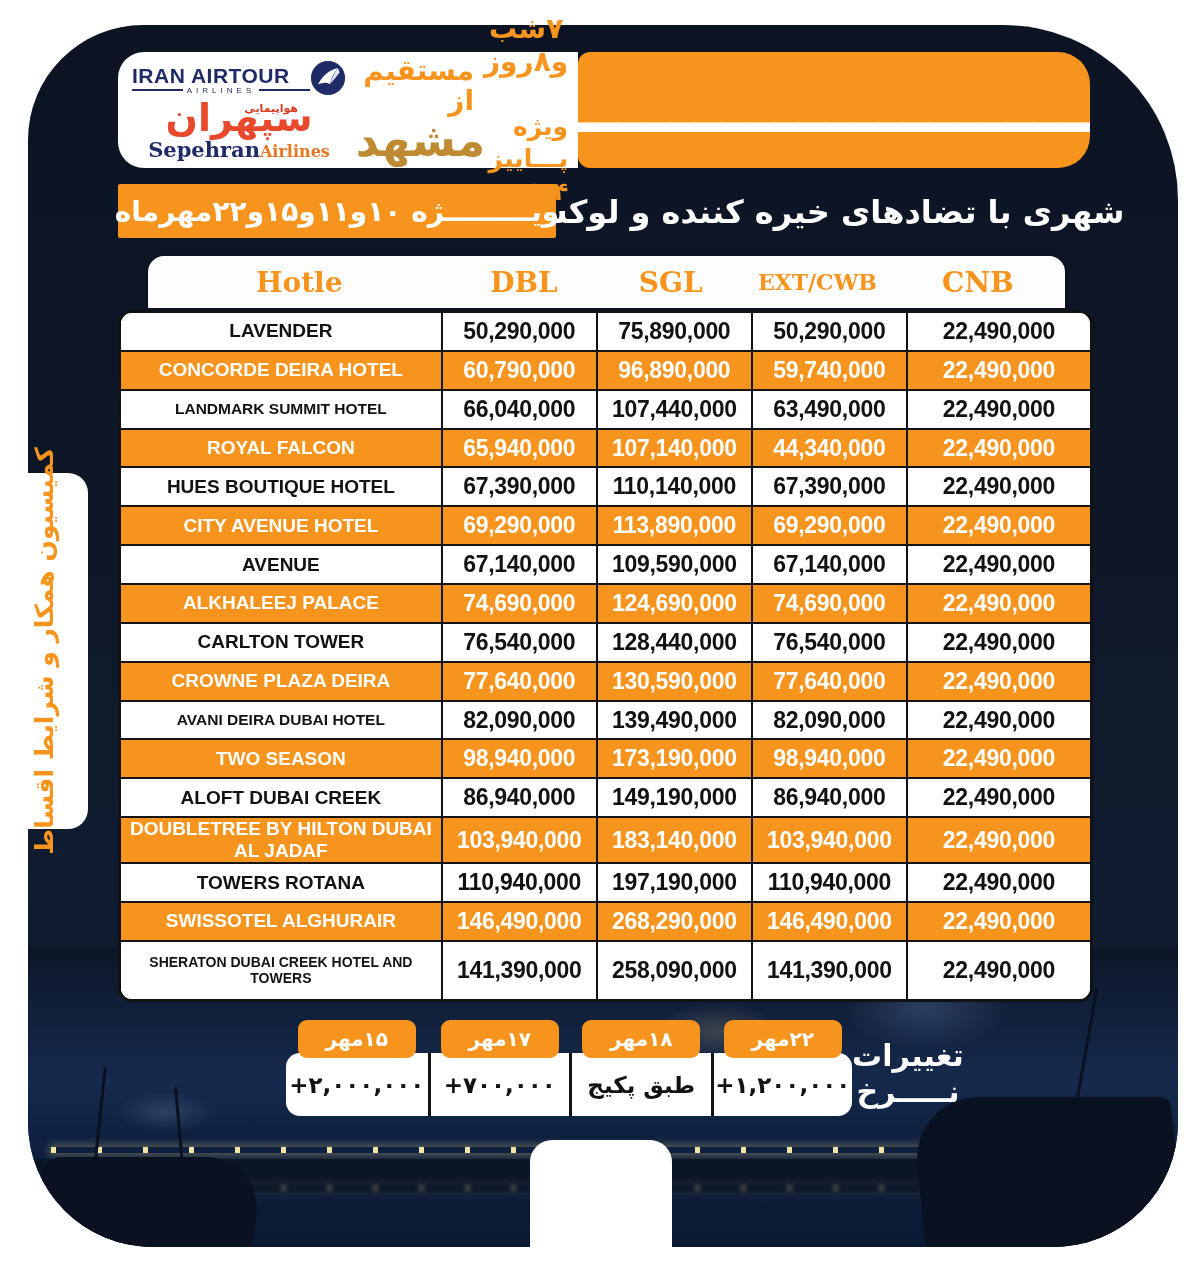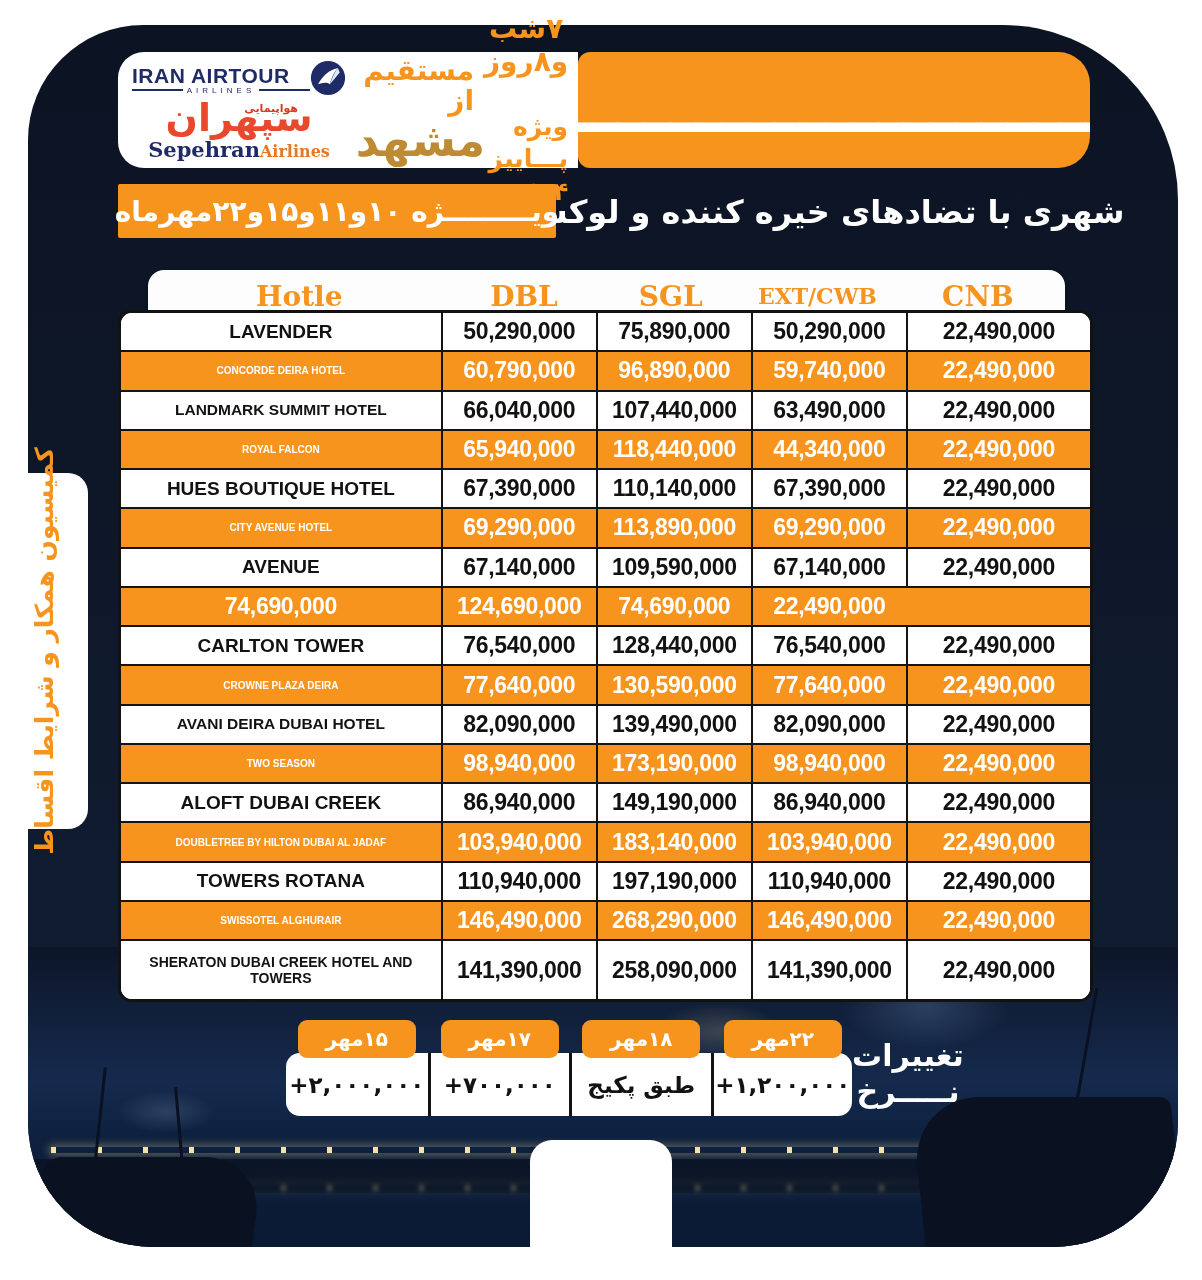--- a/index.html
+++ b/index.html
@@ -92,21 +92,21 @@
     color:#fff;font-weight:bold;font-size:32px;white-space:nowrap;
   }
   .special-box{
     left:118px;top:184px;width:438px;height:54px;background:#f7941e;border-radius:2px;z-index:2;
     display:flex;align-items:center;justify-content:center;direction:rtl;
     color:#fff;font-weight:bold;font-size:28px;white-space:nowrap;
   }
 
   
   .thead{
-    left:148px;top:270px;width:917px;height:52px;background:#fdfdfd;border-radius:16px 16px 0 0;z-index:2;
+    left:148px;top:256px;width:917px;height:52px;background:#fdfdfd;border-radius:16px 16px 0 0;z-index:2;
     display:grid;grid-template-columns:33fr 16fr 16fr 16fr 19fr;align-items:center;
     box-shadow:0 2px 4px rgba(0,0,0,.35);
   }
   .thead .hcell{
     text-align:center;font-family:"DejaVu Serif",serif;font-weight:bold;font-size:28px;color:#f7941e;
   }
   .thead .hcell.small{font-size:22px;}
   .ptable{
     left:118px;top:310px;width:975px;height:692px;background:#fff;z-index:3;
     border:3px solid #121212;border-radius:14px;overflow:hidden;box-sizing:border-box;
@@ -120,21 +120,21 @@
   .t-row.orange{background:#f7941e;color:#fff;}
   .t-row.white{background:#fff;color:#121212;}
   .t-cell{
     display:flex;align-items:center;justify-content:center;text-align:center;
     font-family:"Liberation Sans",sans-serif;font-weight:bold;letter-spacing:-.3px;
     padding:0 4px;box-sizing:border-box;
   }
   .t-cell + .t-cell{border-left:2px solid #141414;}
   .t-cell.price{font-size:23px;}
   .t-cell.hname{font-size:19px;letter-spacing:0;}
-  .t-row.orange .t-cell.hname{font-size:10px;}
+  .t-row.orange .t-cell.hname{font-size:19px;}
   .t-cell.hname.lg{font-size:15.5px;}
   .t-cell.hname.xl{font-size:14px;}
 
   
   .side-note{
     left:0;top:473px;width:88px;height:356px;background:#fff;border-radius:0 20px 20px 0;z-index:2;
   }
   .side-note span{
     position:absolute;left:50%;top:50%;
     transform:translate(-50%,-50%) rotate(-90deg);
@@ -249,21 +249,21 @@
     <div class="t-row white">
       <div class="t-cell hname lg">LANDMARK SUMMIT HOTEL</div>
       <div class="t-cell price">66,040,000</div>
       <div class="t-cell price">107,440,000</div>
       <div class="t-cell price">63,490,000</div>
       <div class="t-cell price">22,490,000</div>
     </div>
     <div class="t-row orange">
       <div class="t-cell hname">ROYAL FALCON</div>
       <div class="t-cell price">65,940,000</div>
-      <div class="t-cell price">118,440,000</div>
+      <div class="t-cell price">107,140,000</div>
       <div class="t-cell price">44,340,000</div>
       <div class="t-cell price">22,490,000</div>
     </div>
     <div class="t-row white">
       <div class="t-cell hname">HUES BOUTIQUE HOTEL</div>
       <div class="t-cell price">67,390,000</div>
       <div class="t-cell price">110,140,000</div>
       <div class="t-cell price">67,390,000</div>
       <div class="t-cell price">22,490,000</div>
     </div>
@@ -275,20 +275,21 @@
       <div class="t-cell price">22,490,000</div>
     </div>
     <div class="t-row white">
       <div class="t-cell hname">AVENUE</div>
       <div class="t-cell price">67,140,000</div>
       <div class="t-cell price">109,590,000</div>
       <div class="t-cell price">67,140,000</div>
       <div class="t-cell price">22,490,000</div>
     </div>
     <div class="t-row orange">
+      <div class="t-cell hname">ALKHALEEJ PALACE</div>
       <div class="t-cell price">74,690,000</div>
       <div class="t-cell price">124,690,000</div>
       <div class="t-cell price">74,690,000</div>
       <div class="t-cell price">22,490,000</div>
     </div>
     <div class="t-row white">
       <div class="t-cell hname">CARLTON TOWER</div>
       <div class="t-cell price">76,540,000</div>
       <div class="t-cell price">128,440,000</div>
       <div class="t-cell price">76,540,000</div>

